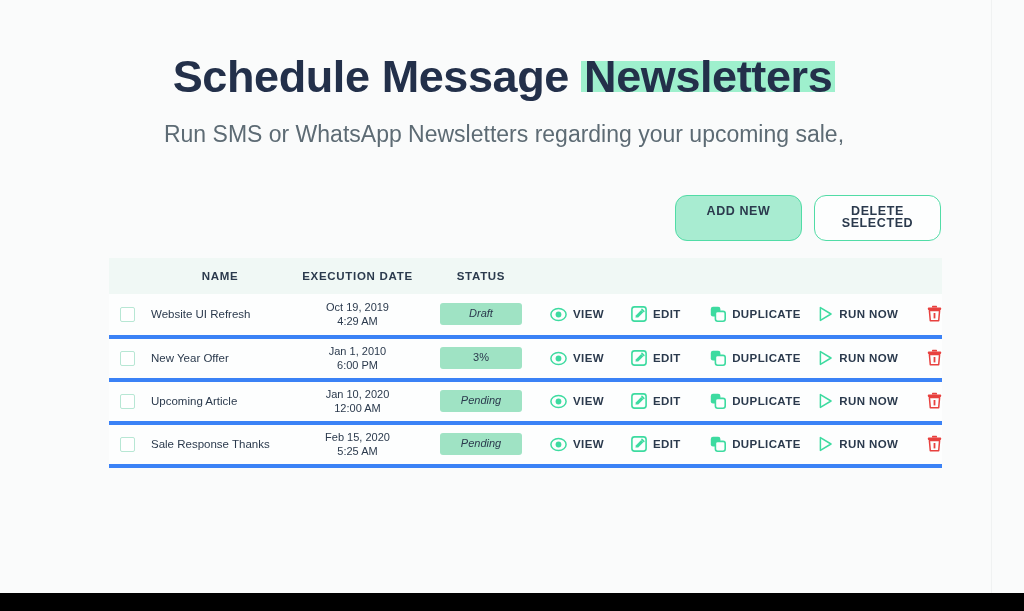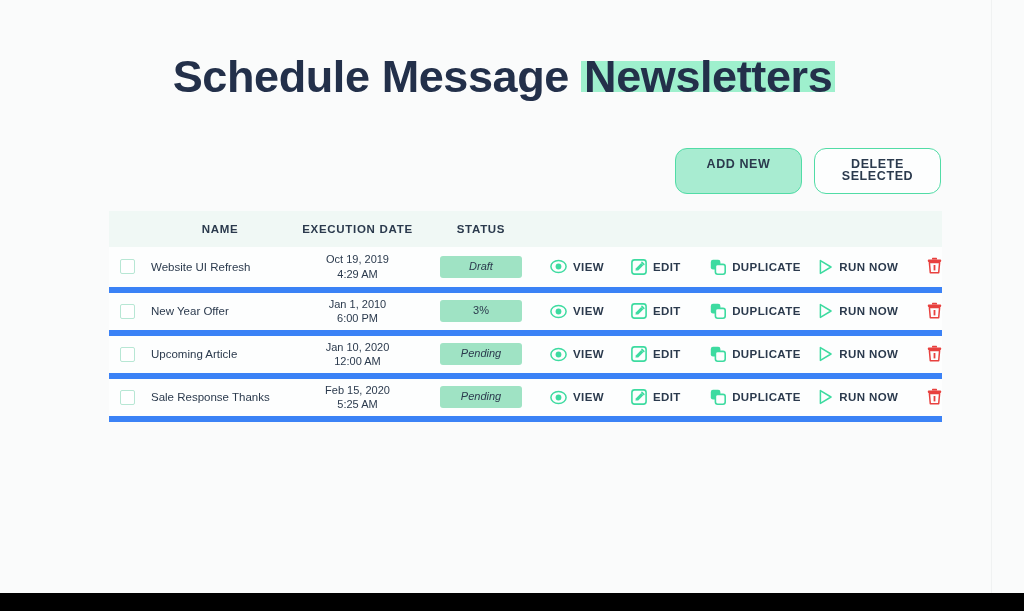--- a/index.html
+++ b/index.html
@@ -141,21 +141,21 @@
   }
 
   th.col-check  { width: 36px; }
   th.col-name   { width: 150px; text-align: center; }
   th.col-date   { width: 125px; }
   th.col-status { width: 122px; }
   th.col-act    { width: auto; }
 
   tbody tr {
     height: 43px;
-    border-bottom: 6px solid #3b82f6;
+    border-bottom: 4px solid #3b82f6;
     background: #fdfefe;
   }
 
   td { vertical-align: middle; font-size: 11.5px; color: #2b3a4d; }
 
   .cell-check { text-align: center; }
 
   .checkbox {
     display: inline-block;
     width: 15px;
@@ -239,20 +239,21 @@
 <div class="page">
 
   <div class="frame-line left"></div>
   <div class="frame-line right"></div>
 
   <div class="content">
 
     <div class="hero">
       <h1 class="hero-title"><span>Schedule Message </span><span class="hl">Newsletters</span></h1>
       <p class="hero-sub">
+        <span>Run SMS or WhatsApp Newsletters regarding your upcoming sale,</span>
       </p>
     </div>
 
     <div class="toolbar">
       <div class="btn btn-add">ADD NEW</div>
       <div class="btn btn-delete">DELETE SELECTED</div>
     </div>
 
     <div class="table-wrap">
       <table>

